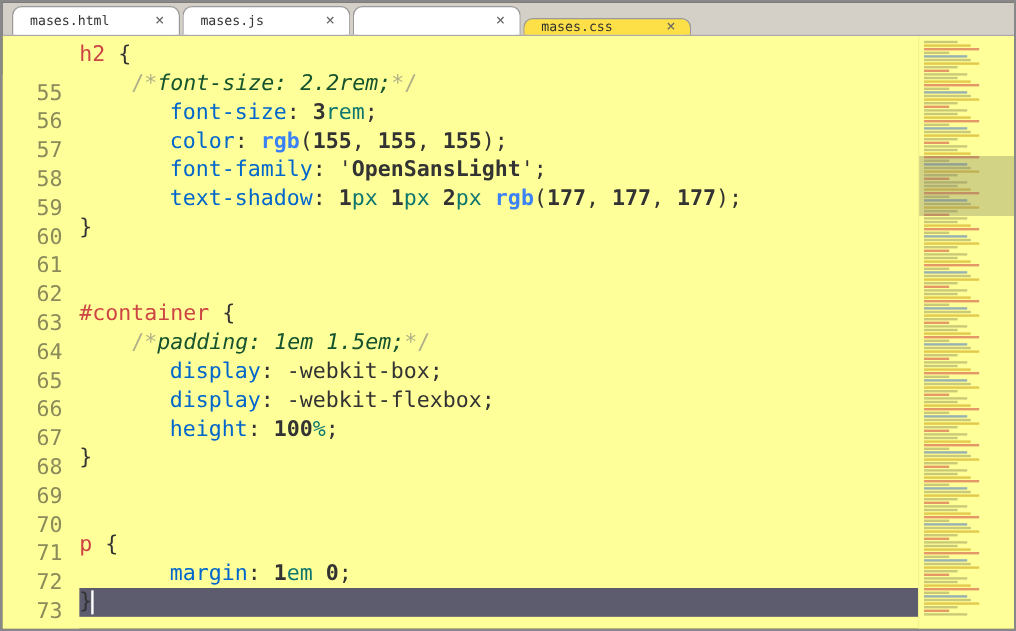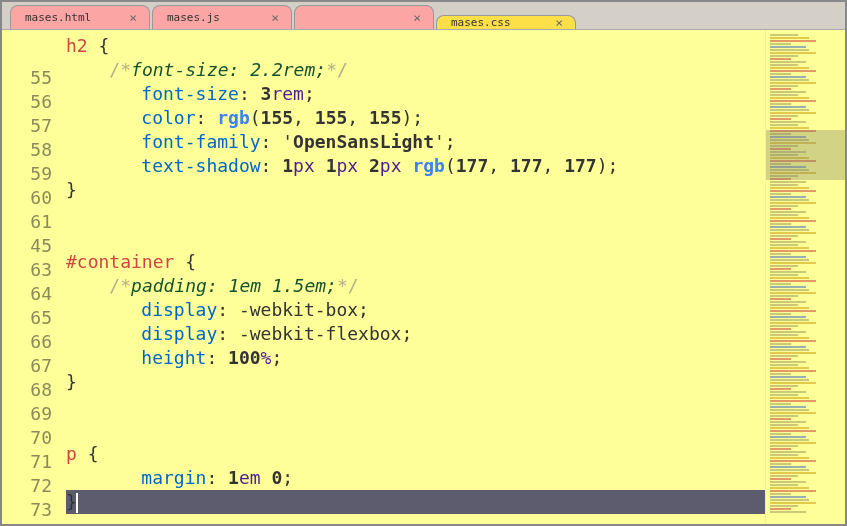--- a/index.html
+++ b/index.html
@@ -15,21 +15,21 @@
 }
 .tab-bar {
   background: #d4d0c8;
   height: 28px;
   display: flex;
   align-items: flex-end;
   padding-left: 8px;
   border-bottom: 1px solid #aaa;
 }
 .tab {
-  background: #fca5a5;
+  background: #ffffff;
   border: 1px solid #999;
   border-bottom: none;
   border-radius: 8px 8px 0 0;
   padding: 4px 8px 4px 14px;
   margin-right: 2px;
   display: flex;
   align-items: center;
   font-size: 11px;
   color: #333;
   cursor: pointer;
@@ -107,21 +107,21 @@
 .mm-line.s1{width:40%}.mm-line.s2{width:55%}.mm-line.s3{width:65%}.mm-line.s4{width:30%}.mm-line.s5{width:50%}
 .mm-line.y{background:rgba(200,150,0,0.5)}
 .mm-line.r{background:rgba(200,50,50,0.5)}
 .mm-line.b{background:rgba(50,100,200,0.5)}
 
 .tk-sel { color: #cc4444; }
 .tk-comment { color: #b0b088; }
 .tk-comment-inner { color: #14532d; font-style: italic; }
 .tk-prop { color: #0066cc; margin-left: 32px; }
 .tk-num { color: #333; font-weight: bold; }
-.tk-unit { color: #4c1d95; }
+.tk-unit { color: #0f766e; }
 .tk-func { color: #3b82f6; font-weight: bold; }
 .tk-str { color: #333; }
 .tk-str-inner { font-weight: bold; }
 .tk-brace { color: #333; }
 .cursor {
   display: inline-block;
   width: 2px;
   height: 20px;
   background: #fff;
   vertical-align: middle;
@@ -151,21 +151,21 @@
 
 <div class="editor-container">
   <div class="gutter" id="gutter">
       <div>55</div>
       <div>56</div>
       <div>57</div>
       <div>58</div>
       <div>59</div>
       <div>60</div>
       <div>61</div>
-      <div>45</div>
+      <div>62</div>
       <div>63</div>
       <div>64</div>
       <div>65</div>
       <div>66</div>
       <div>67</div>
       <div>68</div>
       <div>69</div>
       <div>70</div>
       <div>71</div>
       <div>72</div>

